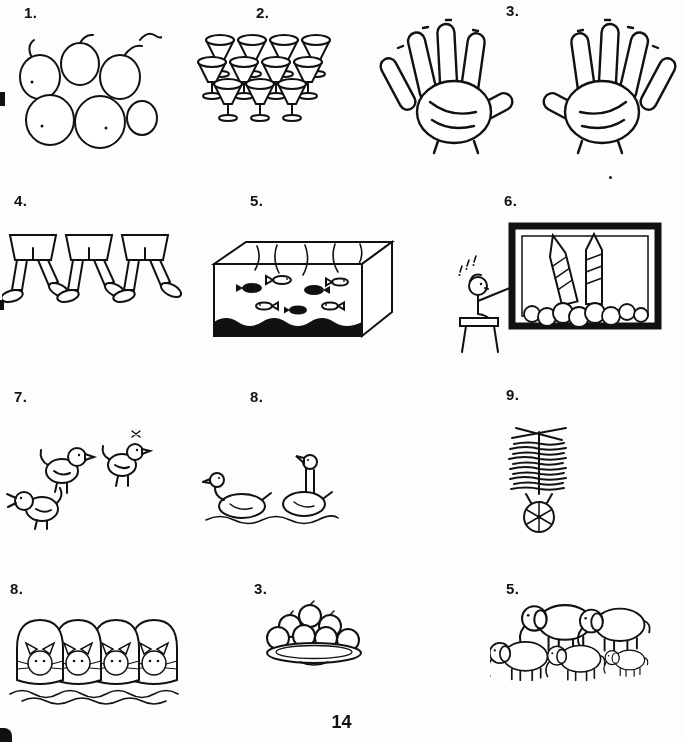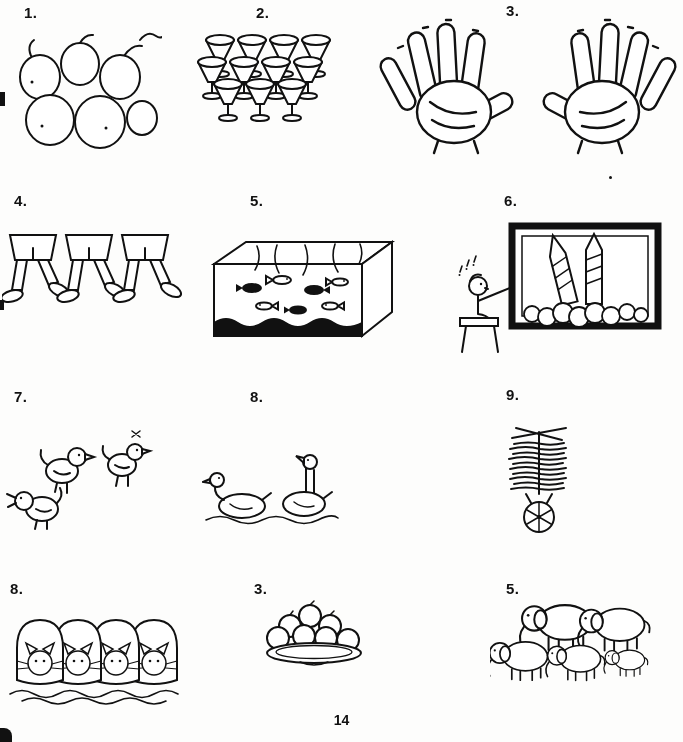--- a/index.html
+++ b/index.html
@@ -16,21 +16,21 @@
     font-weight:bold;
     font-size:15px;
     letter-spacing:0.5px;
   }
   .fig { position:absolute; }
   svg { display:block; }
   .page-num {
     position:absolute;
     left:0; top:712px; width:100%;
     text-align:center;
-    font-size:14px;
+    font-size:18px;
     font-weight:bold;
   }
   .artifact { position:absolute; background:#111; }
 </style>
 </head>
 <body>
 
 <div class="num" style="left:24px;top:4px">1.</div>
 <div class="num" style="left:256px;top:4px">2.</div>
 <div class="num" style="left:506px;top:2px">3.</div>

